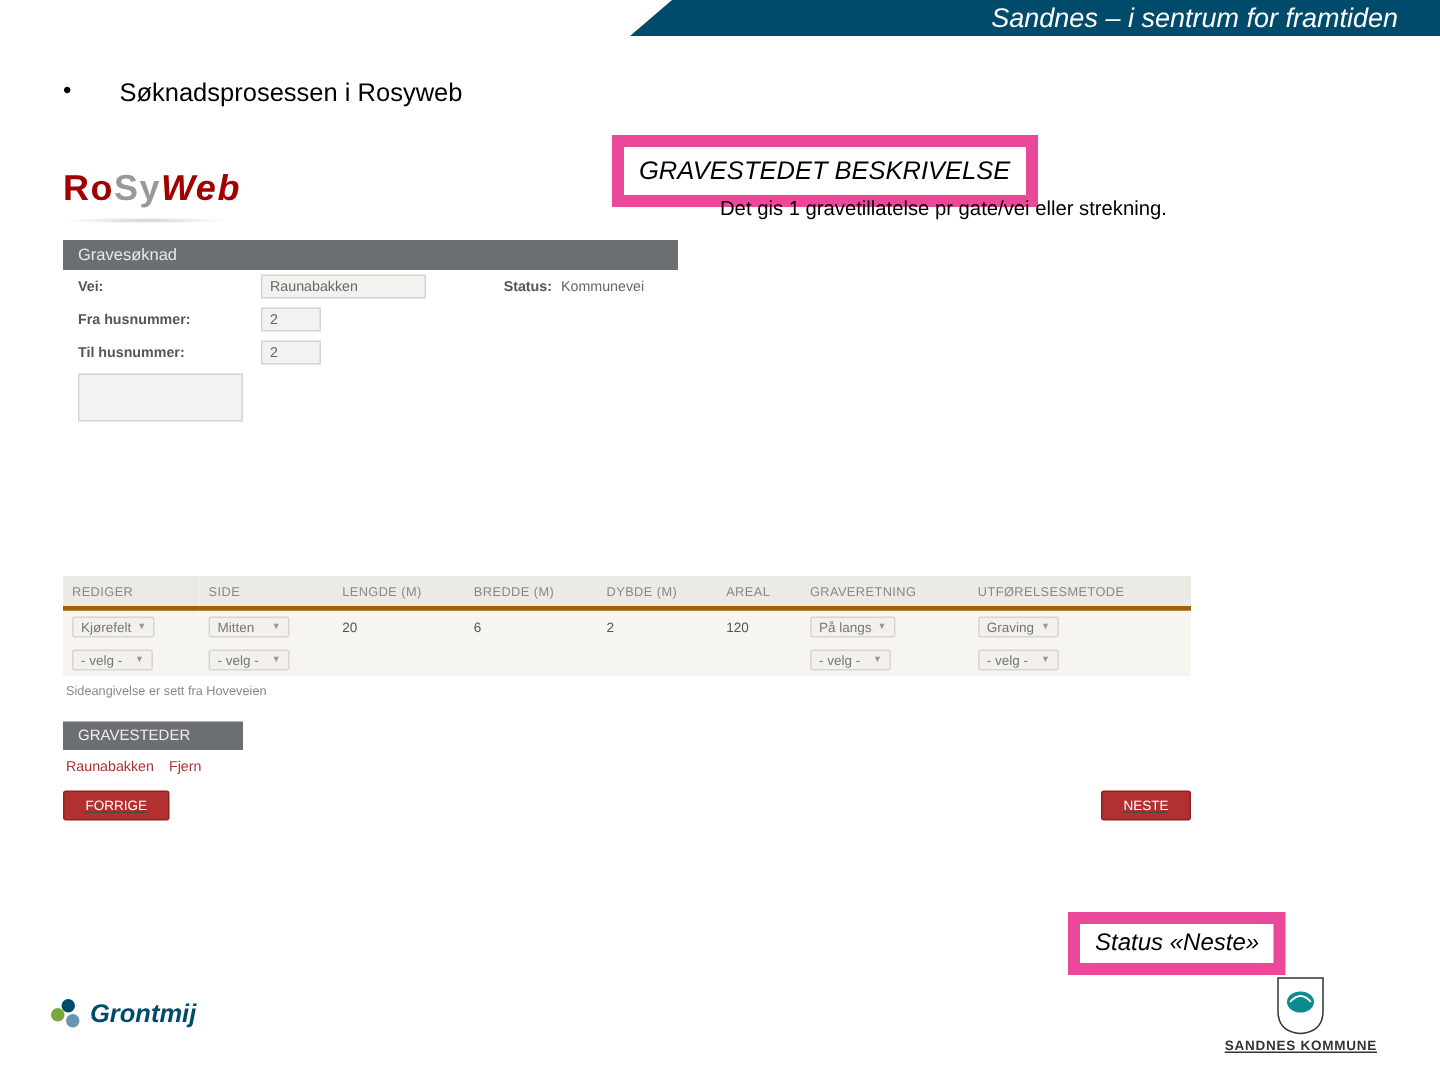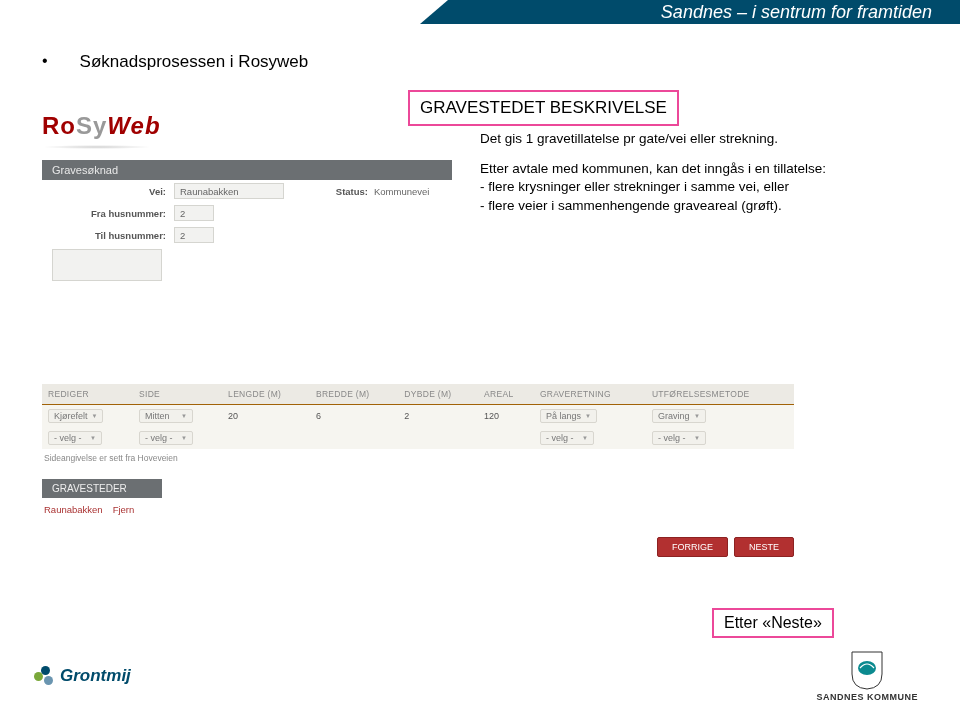--- a/index.html
+++ b/index.html
@@ -54,23 +54,24 @@
   .rosyweb .r2 { color:#999;text-align:right; }
   .rosyweb .r3 { color:#a00000; font-style:italic;}
   .rosyweb-shadow{
     position:absolute; top:142px; left:42px;
     width:110px;height:10px;
     background: radial-gradient(ellipse at center, rgba(0,0,0,0.18) 0%, rgba(0,0,0,0) 70%);
     transform: scaleY(0.4);
   }
 
   .red-box {
-    border: 2px solid #ec4899;
+    border: 8px solid #ec4899;
     position: absolute;
     font-size: 17px;
+    font-style: italic;
   }
   .red-box.title {
     top: 90px; left: 408px;
     padding: 6px 10px;
   }
   .side-text {
     position:absolute;
     top: 130px;
     left: 480px;
     width: 420px;
@@ -98,38 +99,38 @@
   }
   .breadcrumb {
     padding: 6px 10px 10px 10px;
     font-size: 9.5px;
     color:#555;
     width: 432px;
   }
   .form-row {
     display:flex; align-items:center; padding: 3px 10px;
   }
-  .form-row label { width: 122px; text-align:right; font-weight:bold; color:#555; font-size:9.5px; padding-right:8px;}
+  .form-row label { width: 122px; text-align:left; font-weight:bold; color:#555; font-size:9.5px; padding-right:8px;}
   .form-row .field {
     background:#f2f2f0; border:1px solid #d5d5d0; height:16px; padding:0 5px; font-size:9.5px; color:#666; min-width:110px; display:flex; align-items:center;
   }
   .form-row .status-label { width:60px; text-align:right; font-weight:bold; color:#555; font-size:9.5px; padding-right:6px; margin-left:30px;}
   .multiline-lbl { width:122px; text-align:right; font-weight:bold; color:#555; font-size:8.5px; padding-right:8px; line-height:1.15;}
   .multiline-fld {background:#f2f2f0; border:1px solid #d5d5d0; height:32px; width:110px;}
 
   
   .app-table {
     margin-top: 100px;
     width: 752px;
     border-collapse: collapse;
     font-size: 9px;
     color:#555;
   }
   .app-table th {
-    background:#eceae4; font-weight:normal; text-align:left; padding:5px 6px; border-bottom:1px solid #a16207; color:#888; font-size:8.5px; letter-spacing:0.3px;
+    background:#eceae4; font-weight:normal; text-align:left; padding:5px 6px; border-bottom:3px solid #a16207; color:#888; font-size:8.5px; letter-spacing:0.3px;
   }
   .app-table td {
     padding:4px 6px; background:#f6f5f0;
   }
   .dd {
     display:inline-flex; align-items:center; gap:4px;
     background:#f2f1ec; border:1px solid #d8d6cf; border-radius:2px; padding:1px 5px;
     font-size:9px; color:#777; min-width:54px; justify-content:space-between;
   }
   .dd::after { content:"▼"; font-size:6px; color:#999; }
@@ -137,21 +138,21 @@
 
   
   .gs-header {
     background:#6b6f72; color:#eee; padding:4px 10px; font-size:10px; width:120px; margin-top:8px;
   }
   .gs-row { padding:6px 2px; display:flex; gap:10px; align-items:center; font-size:9.5px; color:#a77; }
   .btn-outline {
     background:#f3f2ed; border:1px solid #cfcdc4; color:#666; font-size:8.5px; padding:4px 10px; border-radius:2px;
   }
   .app-nav {
-    display:flex; gap:6px; justify-content:flex-end; width:752px; margin-top:16px;
+    display:flex; gap:6px; justify-content:space-between; width:752px; margin-top:4px;text-decoration:underline;
   }
   .btn-red { background:#b23030; color:#fff; border:1px solid #8c2222; font-size:9px; padding:4px 14px; border-radius:2px;}
 
   
   .red-box.neste {
     top: 608px; left: 712px;
     padding: 4px 10px; font-size:16px;
     background:#fff;
   }
 
@@ -161,21 +162,21 @@
     display:flex; justify-content:space-between; 
   }
   .grontmij { display:flex; align-items:center; gap:6px; font-size:17px; color:#004b6b; font-weight:bold; font-style:italic;}
   .grontmij .logo {
     width:20px; height:20px; position:relative;
   }
   .grontmij .logo .c1{position:absolute;width:9px;height:9px;border-radius:50%;background:#7aa83a;left:0;top:6px;}
   .grontmij .logo .c2{position:absolute;width:9px;height:9px;border-radius:50%;background:#004b6b;left:7px;top:0;}
   .grontmij .logo .c3{position:absolute;width:9px;height:9px;border-radius:50%;background:#6a95b0;left:10px;top:10px;}
 
-  .sandnes { display:flex; flex-direction:column; align-items:center; gap:2px; font-size:9px; color:#333; font-weight:bold; letter-spacing:0.5px;}
+  .sandnes { display:flex; flex-direction:column; align-items:center; gap:2px; font-size:9px; color:#333; font-weight:bold; letter-spacing:0.5px;text-decoration:underline;}
   .sandnes .shield{
     width:34px; height:40px; position:relative;
   }
   .sandnes .shield svg{width:100%;height:100%;}
 </style>
 </head>
 <body>
 
 <div class="ribbon">
   <span>Sandnes – i sentrum for framtiden</span>
@@ -192,25 +193,20 @@
   <span class="r1">Ro</span><span class="r2">Sy</span><span class="r3">Web</span>
 </div>
 <div class="rosyweb-shadow"></div>
 
 <div class="red-box title">
   <span>GRAVESTEDET BESKRIVELSE</span>
 </div>
 
 <div class="side-text">
   <p>Det gis 1 gravetillatelse pr gate/vei eller strekning.</p>
-  <p>
-    <span>Etter avtale med kommunen, kan det inngås i en tillatelse:</span><br>
-    <span>- flere krysninger eller strekninger i samme vei, eller</span><br>
-    <span>- flere veier i sammenhengende graveareal (grøft).</span>
-  </p>
 </div>
 
 <div class="app">
   <div class="app-header">Gravesøknad</div>
 
   <div style="width:432px;">
     <div class="form-row">
       <label>Vei:</label>
       <div class="field">
           <span>Raunabakken</span>
@@ -296,21 +292,21 @@
     <span style="color:#a33;">Fjern</span>
   </div>
 
   <div class="app-nav">
     <button class="btn-red">FORRIGE</button>
     <button class="btn-red">NESTE</button>
   </div>
 </div>
 
 <div class="red-box neste">
-  <span>Etter «Neste»</span>
+  <span>Status «Neste»</span>
 </div>
 
 <div class="footer">
   <div class="grontmij">
     <div class="logo">
       <div class="c1"></div>
         <div class="c2"></div>
         <div class="c3"></div>
     </div>
     <span>Grontmij</span>

